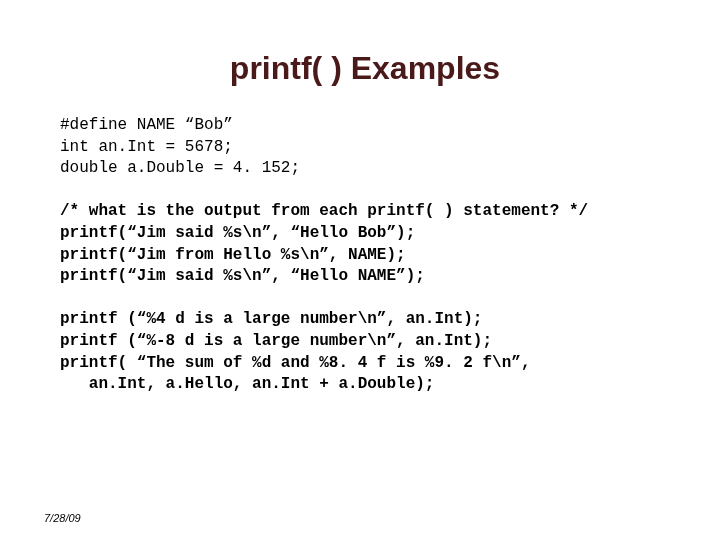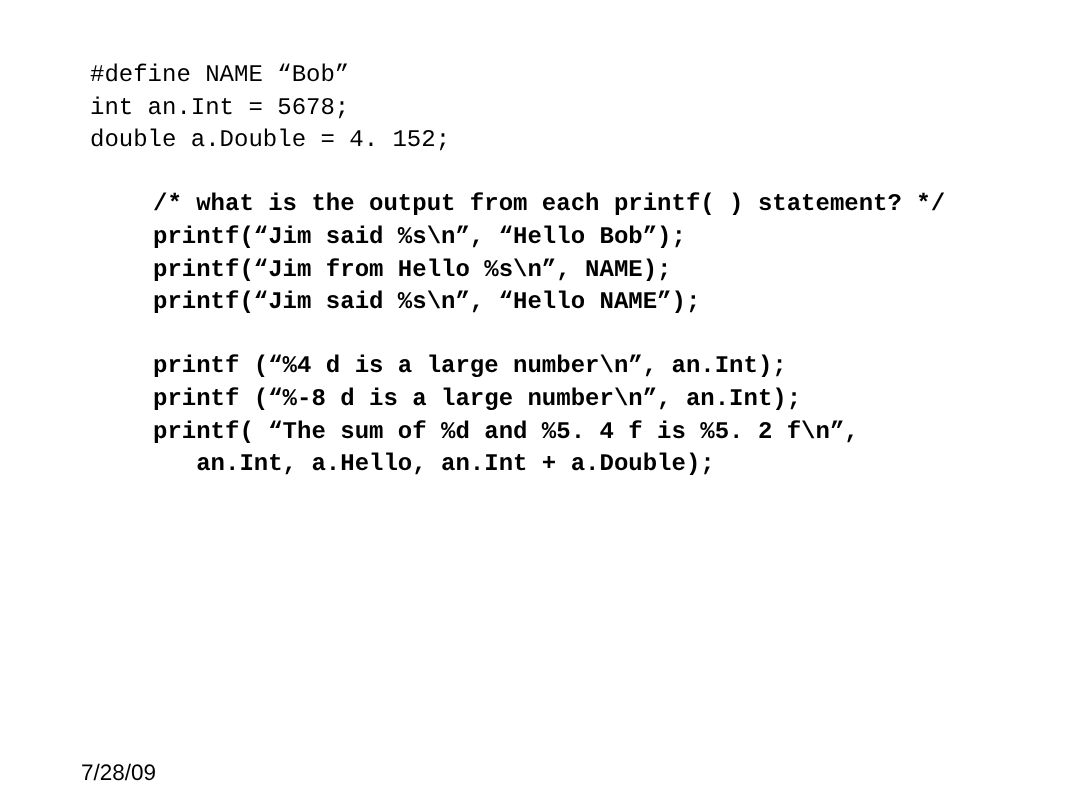--- a/index.html
+++ b/index.html
@@ -27,44 +27,45 @@
   }
   .code-block {
     font-family: "Courier New", Courier, monospace;
     font-size: 16px;
     color: #000000;
     line-height: 1.35;
     white-space: pre;
   }
   .code-block .bold {
     font-weight: bold;
-    margin-left: 42px;
   }
   .date {
     position: absolute;
     bottom: 16px;
-    left: 54px;
-    font-size: 15px;
+    left: 44px;
+    font-size: 11px;
     color: #000;
     font-family: Arial, Helvetica, sans-serif;
+    font-style: italic;
   }
 </style>
 </head>
 <body>
 
 <div class="slide">
+  <div class="title">printf( ) Examples</div>
 
   <div class="code-block"><span>#define NAME “Bob”</span>
 <span>int an.Int = 5678;</span>
 <span>double a.Double = 4. 152;</span>
 
 <span class="bold">/* what is the output from each printf( ) statement? */</span>
 <span class="bold">printf(“Jim said %s\n”, “Hello Bob”);</span>
 <span class="bold">printf(“Jim from Hello %s\n”, NAME);</span>
 <span class="bold">printf(“Jim said %s\n”, “Hello NAME”);</span>
 
 <span class="bold">printf (“%4 d is a large number\n”, an.Int);</span>
 <span class="bold">printf (“%-8 d is a large number\n”, an.Int);</span>
-<span class="bold">printf( “The sum of %d and %5. 4 f is %5. 2 f\n”,</span>
+<span class="bold">printf( “The sum of %d and %8. 4 f is %9. 2 f\n”,</span>
 <span class="bold">   an.Int, a.Hello, an.Int + a.Double);</span></div>
 
   <div class="date">7/28/09</div>
 </div>
 
 </body></html>

